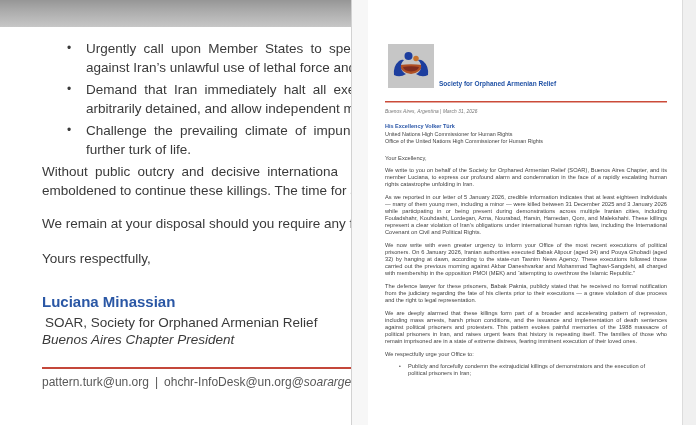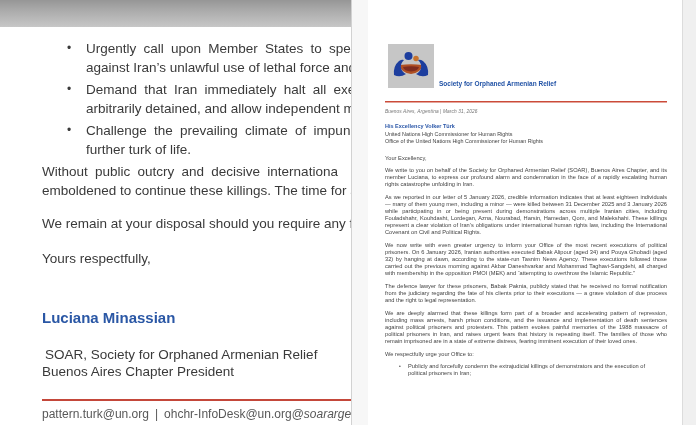--- a/index.html
+++ b/index.html
@@ -24,23 +24,23 @@
   }
   .lp-line { white-space:nowrap; overflow:hidden; line-height:19px; }
   .lp-bullet { display:flex; margin-bottom:3px; }
   .lp-marker { flex:0 0 44px; width:44px; padding-left:25px; box-sizing:border-box;
                line-height:19px; font-size:12px; color:#3a3a3a; }
   .lp-btext { flex:1; min-width:0; }
   .lp-justify { word-spacing:3.5px; }
   .lp-para1 { margin-top:3px; }
   .lp-para2 { margin-top:14px; }
   .lp-closing { margin-top:16px; }
-  .lp-sign-name { margin-top:40px; color:#2a57a5; font-weight:bold; font-size:15px; line-height:20px; }
-  .lp-sign-org { padding-left:3px; line-height:17px; margin-top:18px; }
-  .lp-sign-role { line-height:17px; }
+  .lp-sign-name { margin-top:24px; color:#2a57a5; font-weight:bold; font-size:15px; line-height:20px; }
+  .lp-sign-org { padding-left:3px; line-height:17px; margin-top:2px; }
+  .lp-sign-role { line-height:17px;font-style:italic; }
   .lp-rule { margin-top:19px; height:2px; background:#c4473a; }
   .lp-footer { margin-top:6px; font-size:12px; color:#585858; white-space:nowrap; overflow:hidden; }
   .lp-footer .sep { padding:0 6px; }
   .lp-footer .handle { font-style:italic; }
 
   
   .divider { position:absolute; left:352px; top:0; width:16px; height:425px; background:#f7f7f7; }
 
   
   .right-pane {

